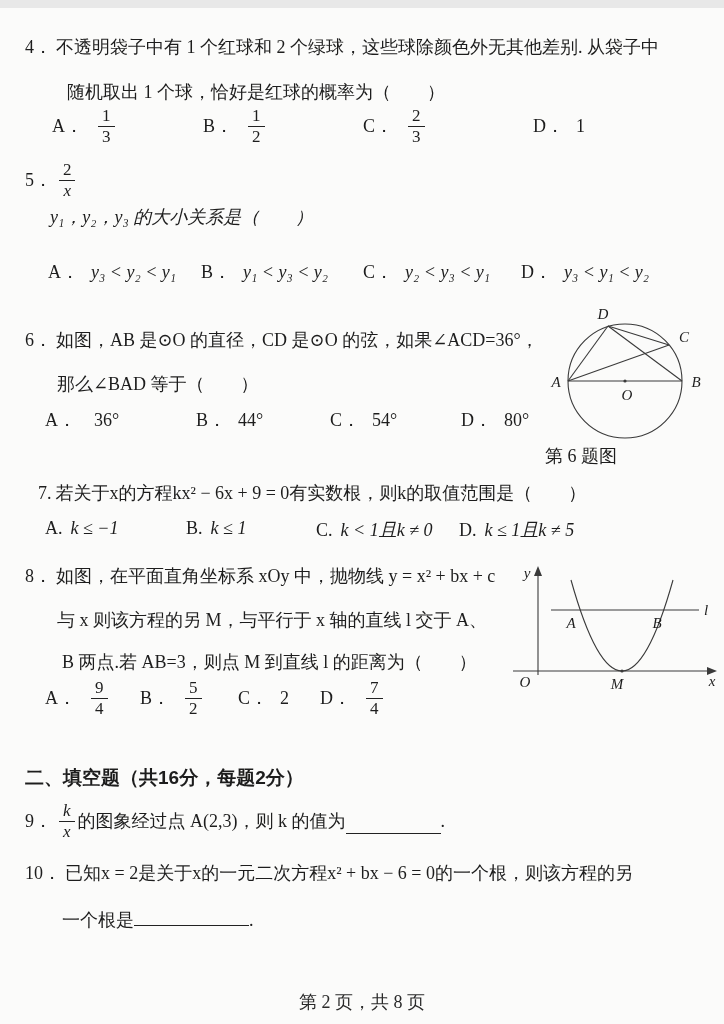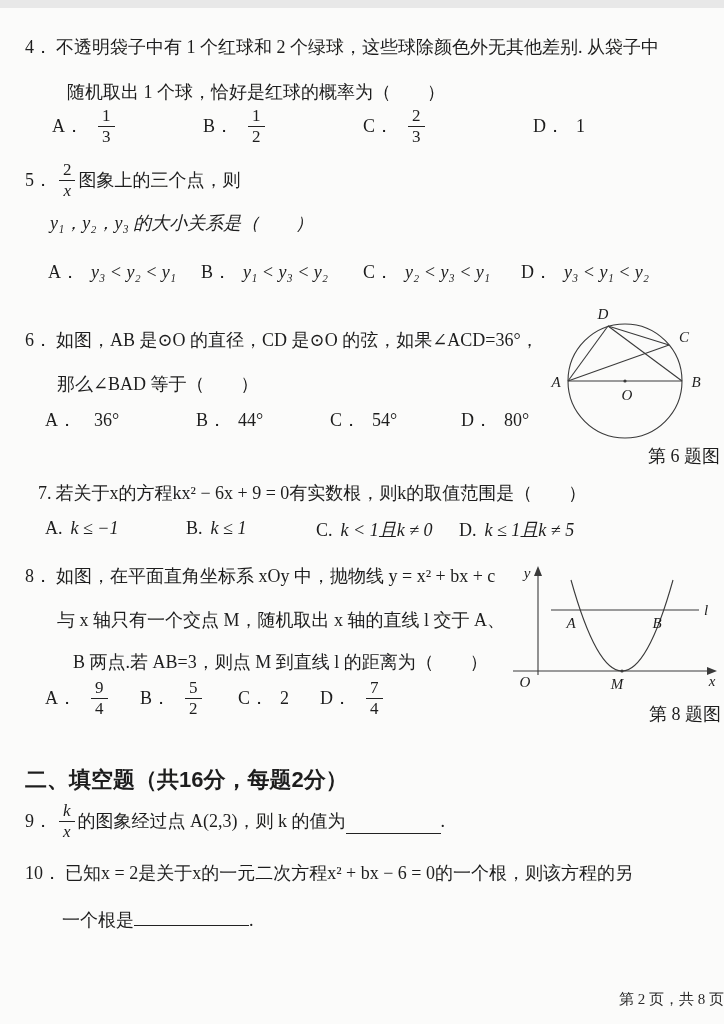--- a/index.html
+++ b/index.html
@@ -11,24 +11,24 @@
   .line{position:absolute;white-space:nowrap;}
   .fline{position:absolute;display:flex;align-items:center;white-space:nowrap;}
   .qnum{margin-right:4px;}
   .m{font-style:italic;}
   .opt{position:absolute;display:flex;align-items:center;gap:12px;white-space:nowrap;}
   .frac{display:inline-flex;flex-direction:column;align-items:center;font-size:17px;line-height:1.15;margin:0 3px;}
   .frac .num{padding:0 4px;}
   .frac .den{border-top:1.3px solid #222;padding:0 4px;}
   .blank{display:inline-block;height:2px;border-bottom:1.6px solid #222;vertical-align:baseline;}
   .fline .blank{align-self:flex-end;margin-bottom:12px;height:0;}
-  .sec-head{position:absolute;font-family:"Liberation Sans","DejaVu Sans",sans-serif;font-weight:bold;font-size:22px;white-space:nowrap;}
+  .sec-head{position:absolute;font-family:"Liberation Sans","DejaVu Sans",sans-serif;font-weight:bold;font-size:19px;white-space:nowrap;}
   .fig{position:absolute;}
-  .fig-caption{position:absolute;text-align:right;font-size:18px;}
-  .footer{position:absolute;left:0;width:724px;text-align:right;font-size:15px;color:#2a2a2a;}
+  .fig-caption{position:absolute;text-align:left;font-size:18px;}
+  .footer{position:absolute;left:0;width:724px;text-align:center;font-size:18px;color:#2a2a2a;}
   svg{display:block;}
   .stroke{stroke:#3a3a3a;stroke-width:1.1;fill:none;}
   .svgl{font:italic 15px "Liberation Serif","DejaVu Serif",serif;fill:#1d1d1d;}
 </style>
 </head>
 <body>
 
 <div class="page">
 
   <section>
@@ -61,23 +61,22 @@
     </div>
   </section>
 
   <section>
     <div class="fline" style="left:25px;top:148px;height:48px">
       <span class="qnum">5．</span>
       <span class="frac">
           <span class="num">2</span>
           <span class="den m">x</span>
         </span>
-      <span>图象上的三个点，则</span>
-    </div>
-    <div class="line m" style="left:50px;top:203px">y₁，y₂，y₃ 的大小关系是（　　）</div>
+    </div>
+    <div class="line m" style="left:50px;top:197px">y₁，y₂，y₃ 的大小关系是（　　）</div>
     <div class="opt" style="left:48px;top:252px">
       <span class="opt-label">A．</span>
       <span class="m">y₃ &lt; y₂ &lt; y₁</span>
     </div>
     <div class="opt" style="left:201px;top:252px">
       <span class="opt-label">B．</span>
       <span class="m">y₁ &lt; y₃ &lt; y₂</span>
     </div>
     <div class="opt" style="left:363px;top:252px">
       <span class="opt-label">C．</span>
@@ -143,22 +142,22 @@
       <span class="m">k &lt; 1且k ≠ 0</span>
     </div>
     <div class="opt" style="left:459px;top:510px;gap:8px">
       <span class="opt-label">D.</span>
       <span class="m">k ≤ 1且k ≠ 5</span>
     </div>
   </section>
 
   <section>
     <div class="line" style="left:25px;top:556px"><span class="qnum">8．</span><span>如图，在平面直角坐标系 xOy 中，抛物线 y = x² + bx + c</span></div>
-    <div class="line" style="left:57px;top:600px">与 x 轴只有一个交点 M，随机取出 x 轴的直线 l 交于 A、</div>
-    <div class="line" style="left:73px;top:642px">B 两点.若 AB=3，则点 M 到直线 l 的距离为（　　）</div>
+    <div class="line" style="left:57px;top:600px">与 x 则该方程的另 M，与平行于 x 轴的直线 l 交于 A、</div>
+    <div class="line" style="left:62px;top:642px">B 两点.若 AB=3，则点 M 到直线 l 的距离为（　　）</div>
     <div class="opt" style="left:45px;top:666px;height:48px">
       <span class="opt-label">A．</span>
       <span class="frac">
           <span class="num">9</span>
           <span class="den">4</span>
         </span>
     </div>
     <div class="opt" style="left:140px;top:666px;height:48px">
       <span class="opt-label">B．</span>
       <span class="frac">
@@ -188,21 +187,20 @@
         <path class="stroke" d="M 68 16 Q 119 198 170 16"></path>
         <circle cx="119" cy="107" r="1.6" fill="#3a3a3a"></circle>
         <text class="svgl" x="24" y="14" text-anchor="middle">y</text>
         <text class="svgl" x="209" y="122" text-anchor="middle">x</text>
         <text class="svgl" x="22" y="123" text-anchor="middle">O</text>
         <text class="svgl" x="114" y="125" text-anchor="middle">M</text>
         <text class="svgl" x="68" y="64" text-anchor="middle">A</text>
         <text class="svgl" x="154" y="64" text-anchor="middle">B</text>
         <text class="svgl" x="203" y="51" text-anchor="middle">l</text>
       </svg>
-      <div class="fig-caption" style="left:0;top:138px;width:218px">第 8 题图</div>
     </div>
   </section>
 
   <div class="sec-head" style="left:25px;top:757px">二、填空题（共16分，每题2分）</div>
 
   <section>
     <div class="fline" style="left:25px;top:788px;height:50px">
       <span class="qnum">9．</span>
       <span class="frac">
           <span class="num m">k</span>

